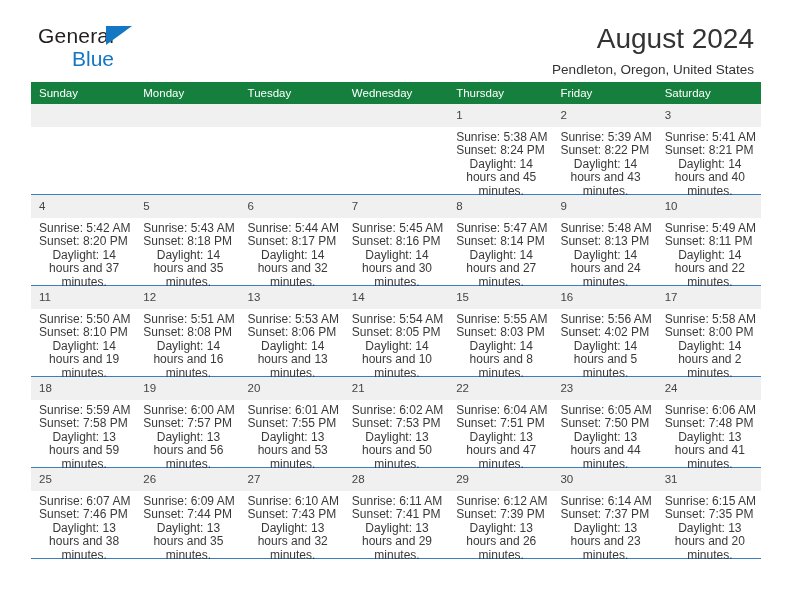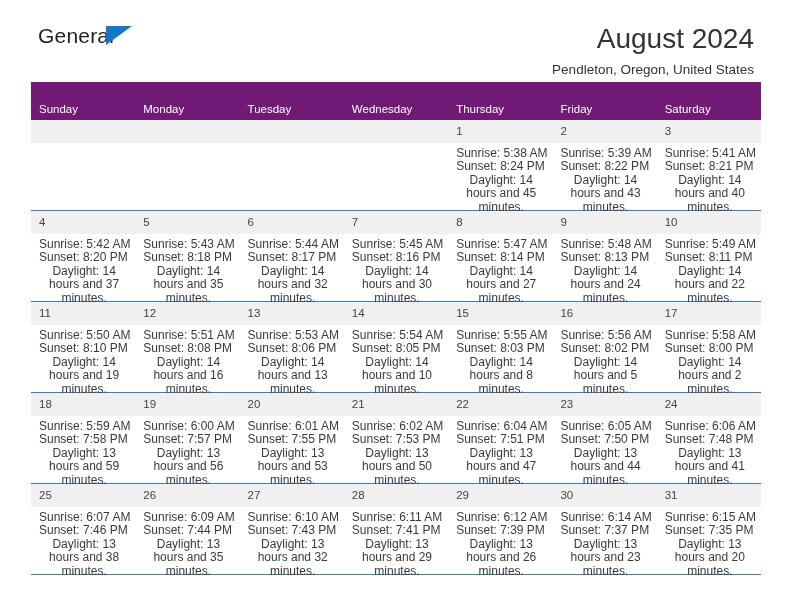--- a/index.html
+++ b/index.html
@@ -85,26 +85,26 @@
 
   
   .calendar {
     width: 730px;
     border-collapse: collapse;
     table-layout: fixed;
   }
   .calendar col { width: 104.28px; }
 
   thead th {
-    background: #701a75;
+    background: #15803d;
     color: #ffffff;
     font-size: 11.5px;
     font-weight: normal;
     text-align: left;
-    padding: 21px 0 5px 8px;
+    padding: 5px 0 5px 8px;
     height: 12px;
     border: none;
   }
 
   tbody tr { }
   tbody td {
     vertical-align: top;
     padding: 0;
     border-top: 1px solid #3a7ebf;
     border-bottom: none;
@@ -150,20 +150,21 @@
 
 <div class="page">
 
   <div class="header">
 
     <div class="brand">
       <div class="brand-row1">
         <span>General</span>
         <span class="brand-tri"></span>
       </div>
+      <div class="brand-row2">Blue</div>
     </div>
 
     <div class="title-block">
       <h1 class="cal-title">August 2024</h1>
       <p class="cal-subtitle">Pendleton, Oregon, United States</p>
     </div>
 
   </div>
 
   <table class="calendar">
@@ -361,21 +362,21 @@
                 <div>Sunset: 8:03 PM</div>
                 <div class="wrap">Daylight: 14 hours and 8 minutes.</div>
               </div>
             </div>
           </td>
           <td>
             <div class="cell-inner">
               <div class="daynum">16</div>
               <div class="details">
                 <div>Sunrise: 5:56 AM</div>
-                <div>Sunset: 8:02 PM</div>
+                <div>Sunset: 4:02 PM</div>
                 <div class="wrap">Daylight: 14 hours and 5 minutes.</div>
               </div>
             </div>
           </td>
           <td>
             <div class="cell-inner">
               <div class="daynum">17</div>
               <div class="details">
                 <div>Sunrise: 5:58 AM</div>
                 <div>Sunset: 8:00 PM</div>

